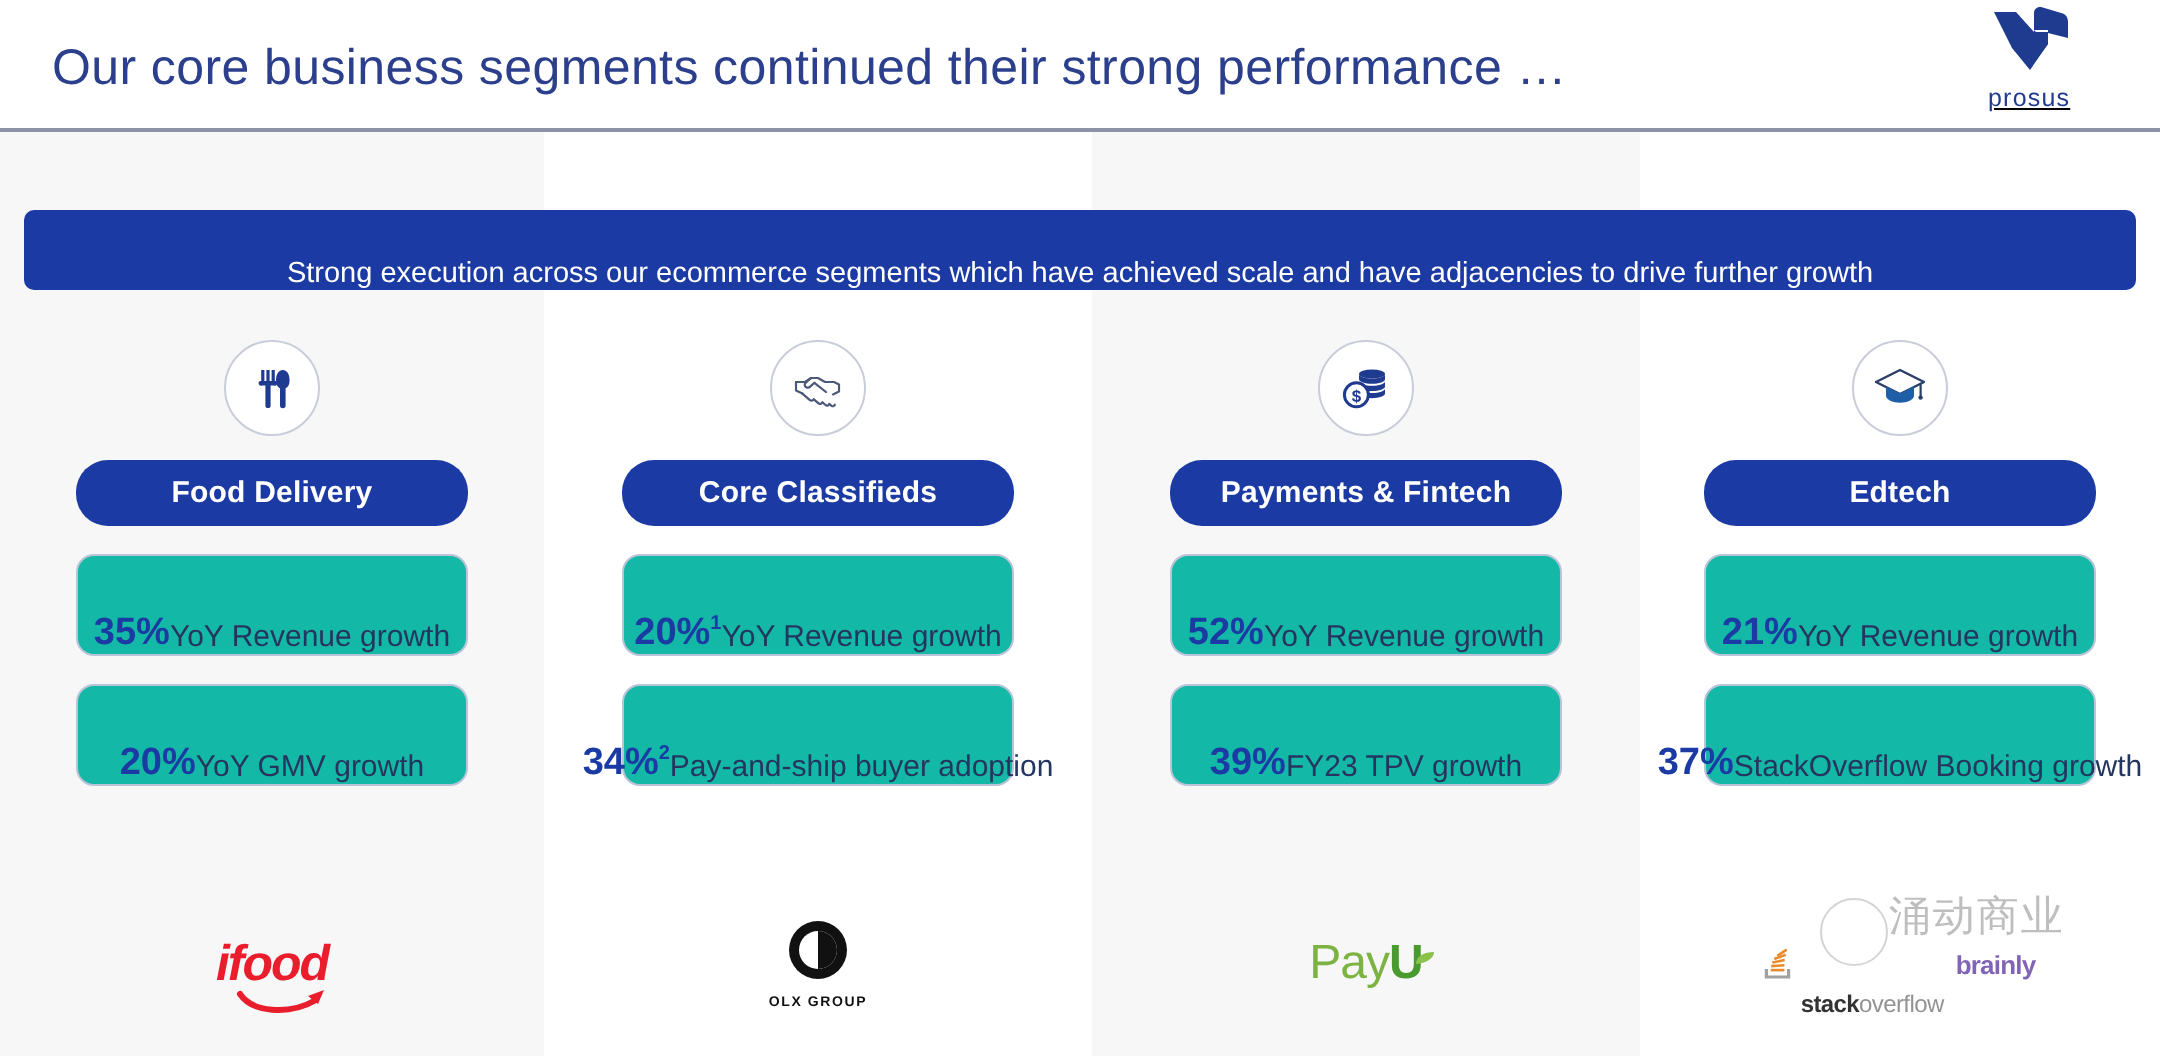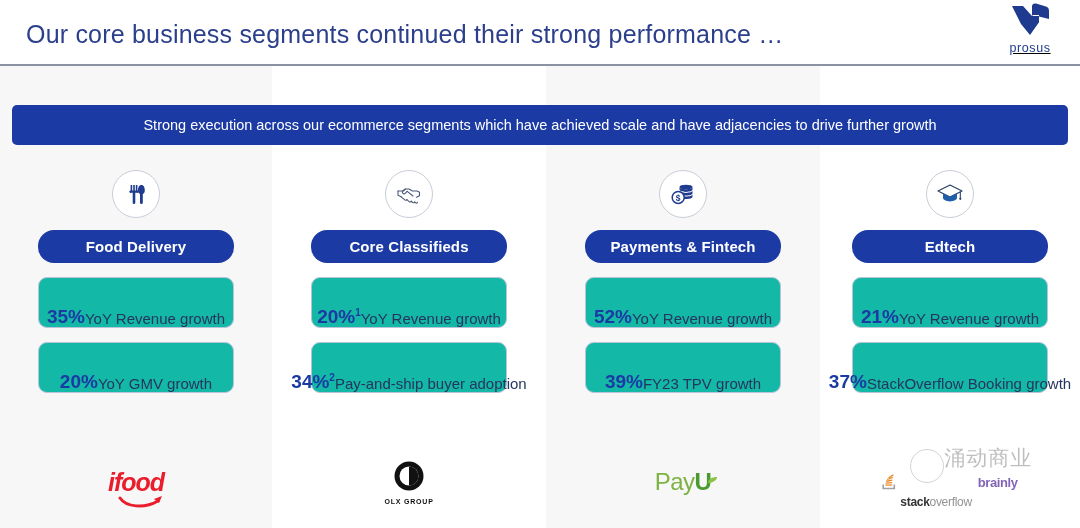--- a/index.html
+++ b/index.html
@@ -52,41 +52,41 @@
   .header-rule {
     position: absolute;
     left: 0; bottom: 0;
     width: 1080px; height: 2px;
     background: #8b93a3;
   }
   .brand {
     position: absolute;
     right: 14px; top: 2px;
     width: 72px;
-    text-align: center;
+    text-align: left;
     text-decoration: underline;
   }
   .brand-mark { display: block; margin: 0 auto; }
   .brand-word {
     display: block;
     margin-top: 1px;
     font-size: 12.5px;
     color: #1f3b8f;
     letter-spacing: .6px;
   }
 
   
   .banner {
     position: absolute;
     left: 12px; top: 105px;
     width: 1056px; height: 40px;
     background: #1b3aa3;
     border-radius: 5px;
     display: flex;
-    align-items: center;
+    align-items: flex-end;
     justify-content: center;
     z-index: 4;
   }
   .banner-text {
     color: #ffffff;
     font-size: 14.5px;
     white-space: nowrap;
   }
 
   

